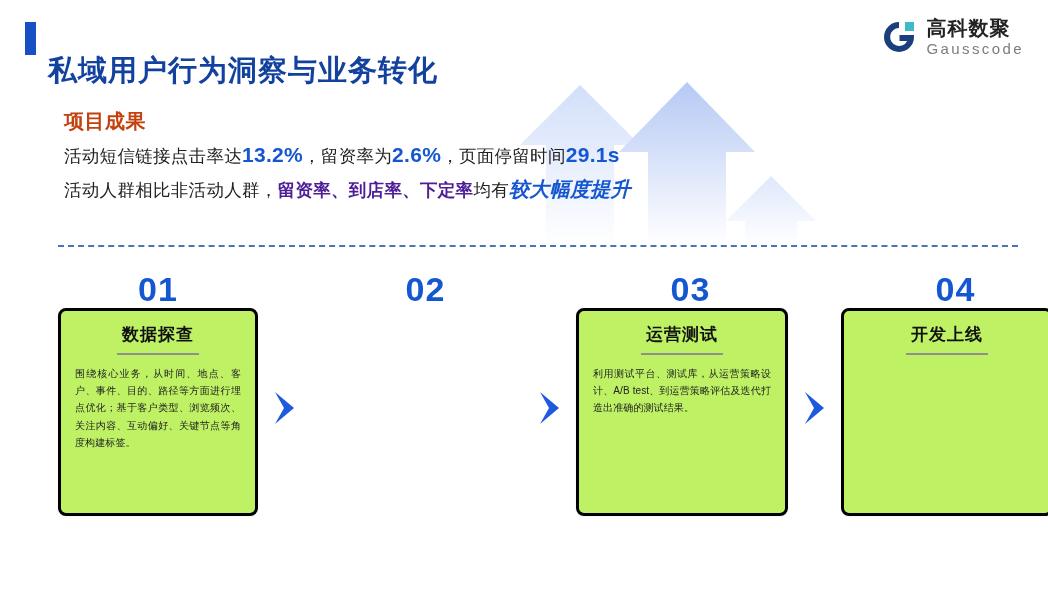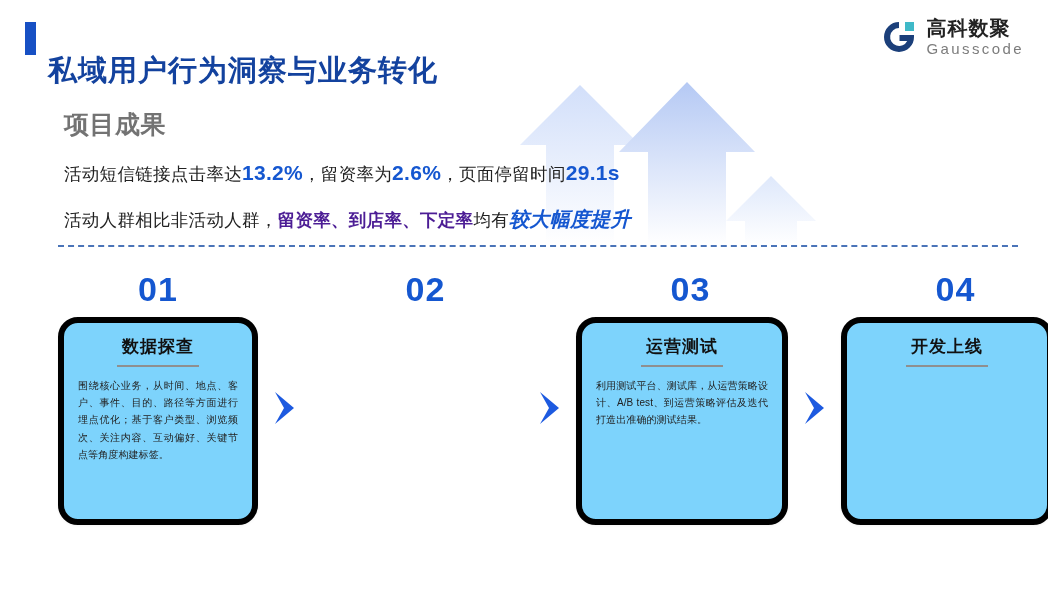--- a/index.html
+++ b/index.html
@@ -86,27 +86,27 @@
   }
 
   
   .results {
     position: absolute;
     left: 64px;
     top: 108px;
     width: 700px;
   }
   .results-heading {
-    font-size: 25px;
-    font-weight: bold;
-    color: #737373;
+    font-size: 20px;
+    font-weight: bold;
+    color: #c2410c;
     letter-spacing: 0.5px;
   }
   .results-line {
-    margin-top: 20px;
+    margin-top: 8px;
     font-size: 17.5px;
     color: #222222;
     letter-spacing: 0.3px;
     white-space: nowrap;
   }
   .hl-blue {
     color: #1557d0;
     font-weight: bold;
     font-size: 21px;
   }
@@ -143,30 +143,30 @@
     top: 0;
     width: 200px;
   }
   .step-num {
     text-align: center;
     font-size: 34px;
     font-weight: bold;
     color: #1557d0;
     letter-spacing: 1px;
     line-height: 1;
-    margin-bottom: 11px;
+    margin-bottom: 2px;
   }
   .step-card {
     position: relative;
     width: 200px;
     height: 208px;
     box-sizing: border-box;
-    background: #7dd3fc;
-    border: 6px solid #000000;
-    border-radius: 20px;
+    background: #bef264;
+    border: 3px solid #000000;
+    border-radius: 8px;
     box-shadow: 0 1px 3px rgba(0,0,0,0.05);
     padding: 12px 14px 10px 14px;
   }
   .step-title {
     text-align: center;
     font-size: 17px;
     font-weight: bold;
     color: #111111;
     letter-spacing: 1px;
   }

